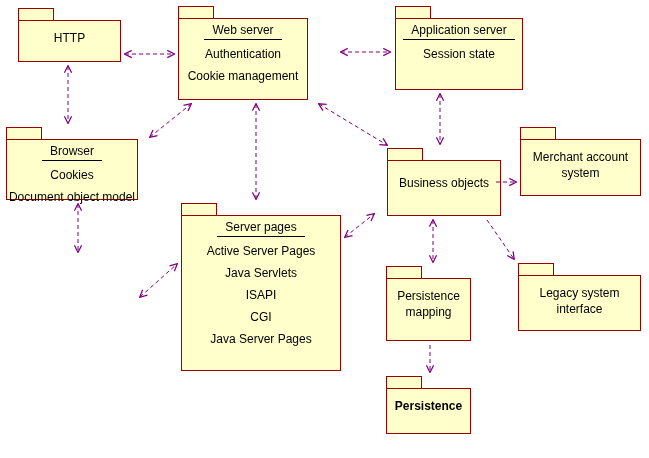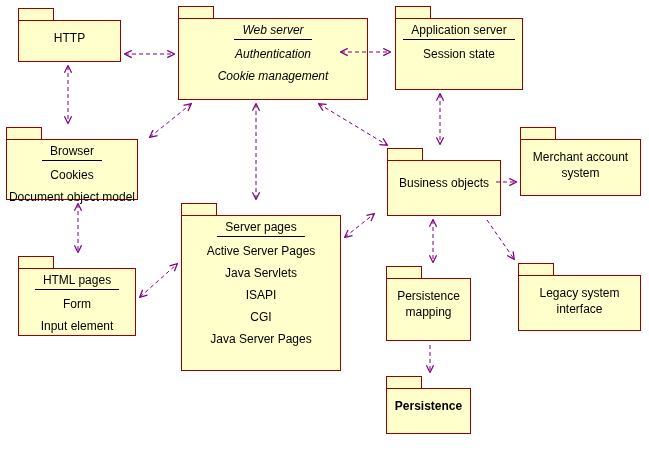--- a/index.html
+++ b/index.html
@@ -30,21 +30,21 @@
 
 <div class="canvas">
 
   <div class="pkg pad6" style="left:18px;top:8px;width:103px;height:54px;">
     <div class="tab"></div>
     <div class="pkg-body">
         <div class="txt">HTTP</div>
       </div>
   </div>
 
-  <div class="pkg underlined" style="left:178px;top:6px;width:190px;height:94px;font-style:italic;">
+  <div class="pkg underlined" style="left:178px;top:6px;width:130px;height:94px;">
     <div class="tab"></div>
     <div class="pkg-body">
       <div><span class="pkg-title">Web server</span></div>
       <div class="pkg-item">Authentication</div>
       <div class="pkg-item">Cookie management</div>
     </div>
   </div>
 
   <div class="pkg underlined" style="left:395px;top:6px;width:128px;height:84px;padding-left:28px;">
     <div class="tab"></div>
@@ -56,28 +56,20 @@
 
   <div class="pkg underlined" style="left:6px;top:127px;width:132px;height:73px;">
     <div class="tab"></div>
     <div class="pkg-body">
       <div><span class="pkg-title">Browser</span></div>
       <div class="pkg-item">Cookies</div>
       <div class="pkg-item">Document object model</div>
     </div>
   </div>
 
-  <div class="pkg underlined" style="left:18px;top:256px;width:118px;height:80px;">
-    <div class="tab"></div>
-    <div class="pkg-body">
-      <div><span class="pkg-title">HTML pages</span></div>
-      <div class="pkg-item">Form</div>
-      <div class="pkg-item">Input element</div>
-    </div>
-  </div>
 
   <div class="pkg underlined" style="left:181px;top:203px;width:160px;height:168px;">
     <div class="tab"></div>
     <div class="pkg-body">
       <div><span class="pkg-title">Server pages</span></div>
       <div class="pkg-item">Active Server Pages</div>
       <div class="pkg-item">Java Servlets</div>
       <div class="pkg-item">ISAPI</div>
       <div class="pkg-item">CGI</div>
       <div class="pkg-item">Java Server Pages</div>

